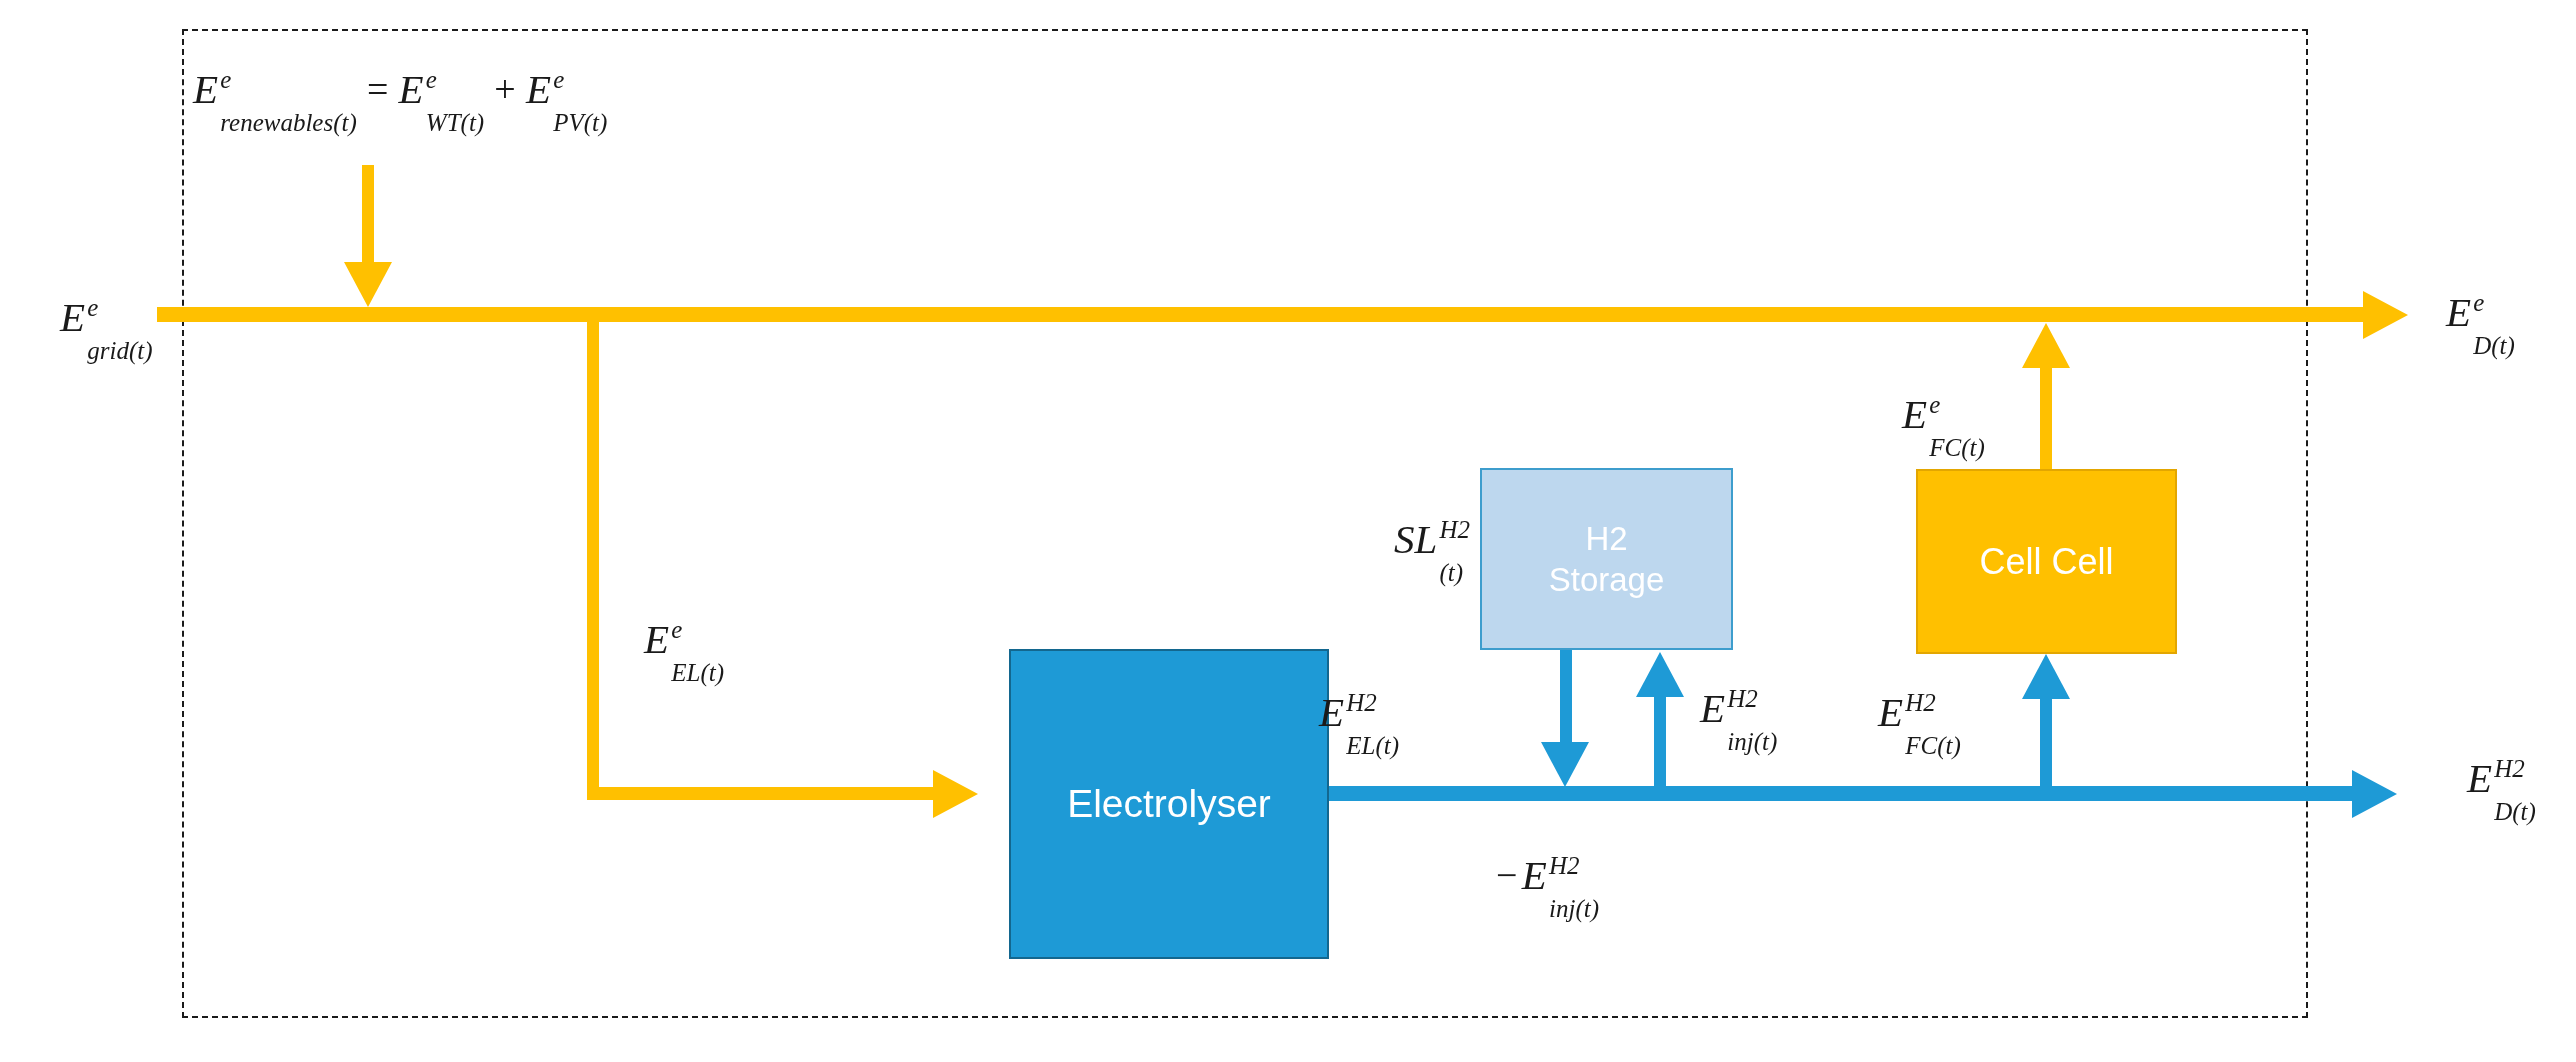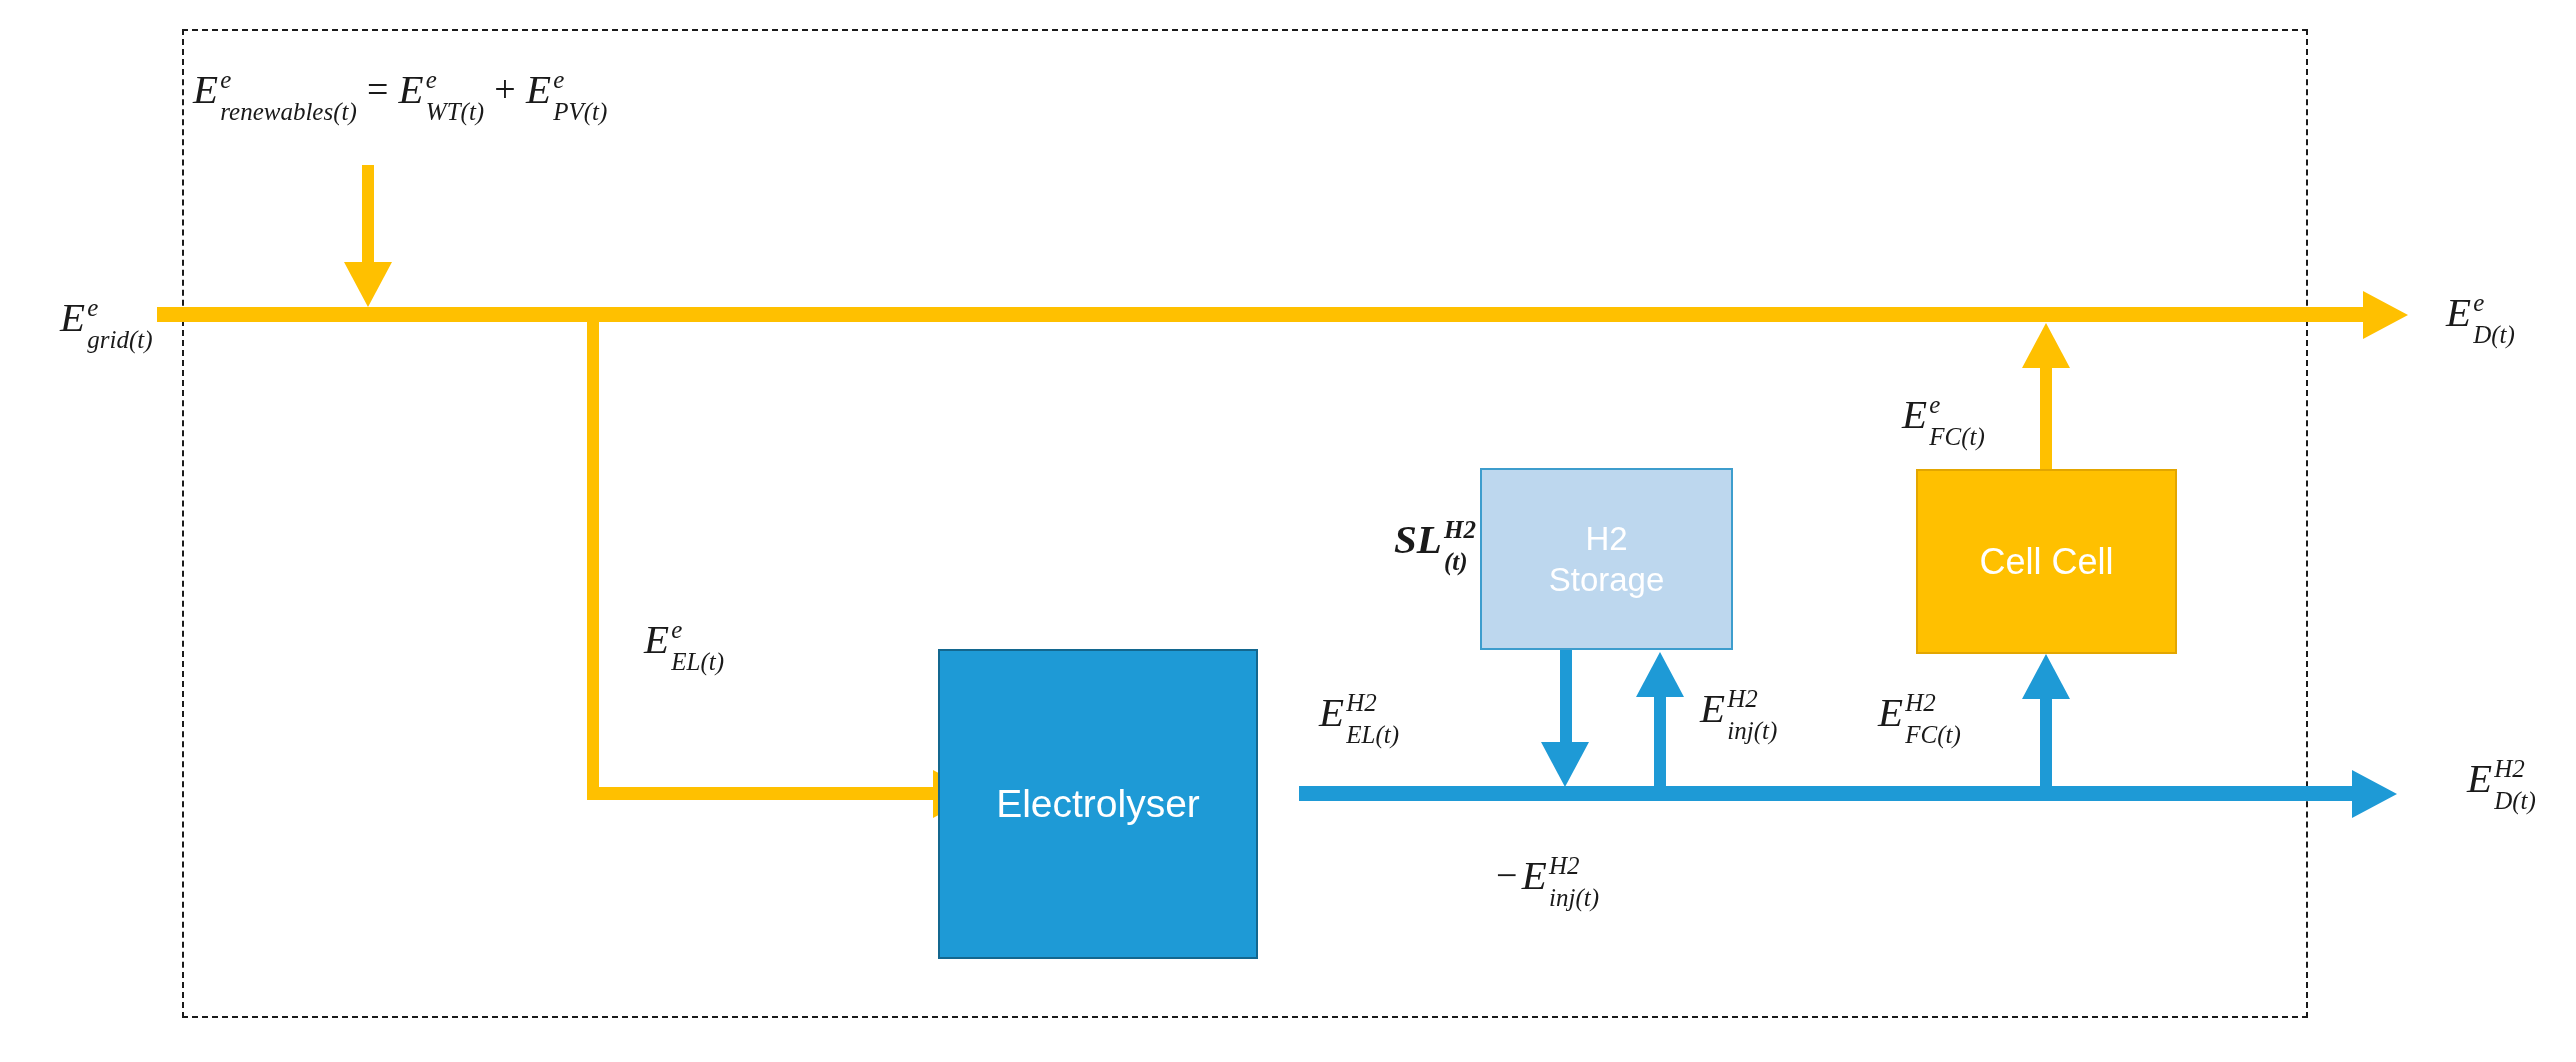--- a/index.html
+++ b/index.html
@@ -32,21 +32,21 @@
     align-items:flex-start;
     white-space:nowrap;
     color:#1a1a1a;
     font-family:"Liberation Serif", serif;
     font-style:italic;
   }
   .math .term{display:inline-flex;align-items:flex-start;}
   .math .base{font-size:41px;line-height:44px;}
   .math .ss{display:inline-flex;flex-direction:column;margin-left:2.2px;}
   .math .sup{font-size:25px;line-height:22px;margin-top:1.5px;}
-  .math .sub{font-size:25px;line-height:25px;margin-top:8px;}
+  .math .sub{font-size:25px;line-height:25px;margin-top:19px;}
   .math .op{font-style:normal;font-size:38px;line-height:44px;margin:0 10.2px;}
   .math .op:first-child{margin-left:0;margin-right:4.4px;}
   
   .flow{position:absolute;left:0;top:0;width:0;height:0;}
   .line{position:absolute;background:currentColor;}
   .arrow-right{position:absolute;width:0;height:0;
     border-top:24px solid transparent;border-bottom:24px solid transparent;
     border-left:45px solid currentColor;}
   .arrow-down{position:absolute;width:0;height:0;
     border-left:24px solid transparent;border-right:24px solid transparent;
@@ -58,21 +58,21 @@
   .hydrogen{color:var(--hydrogen);}
   
   .box{
     position:absolute;
     display:flex;align-items:center;justify-content:center;
     text-align:center;color:#ffffff;
     box-sizing:border-box;
     font-family:"Liberation Sans", sans-serif;
   }
   .box-electrolyser{
-    left:938px;top:649px;width:320px;height:310px;
+    left:1009px;top:649px;width:320px;height:310px;
     background:var(--electrolyser_fill);
     border:2.2px solid var(--electrolyser_border);
     font-size:39px;
   }
   .box-storage{
     left:1480px;top:468px;width:253px;height:182px;
     background:var(--storage_fill);
     border:2.2px solid var(--storage_border);
     font-size:33px;line-height:1.25;
   }
@@ -201,21 +201,21 @@
     </div>
   <div class="math" style="left:1319px;top:690px;">
       <span class="term">
         <span class="base">E</span>
         <span class="ss">
           <span class="sup">H2</span>
           <span class="sub">EL(t)</span>
         </span>
       </span>
     </div>
-  <div class="math" style="left:1394px;top:517px;font-weight:bold;">
+  <div class="math" style="left:1394px;top:517px;">
       <span class="term">
         <span class="base">SL</span>
         <span class="ss">
           <span class="sup">H2</span>
           <span class="sub">(t)</span>
         </span>
       </span>
     </div>
   <div class="math" style="left:1700px;top:686px;">
       <span class="term">

